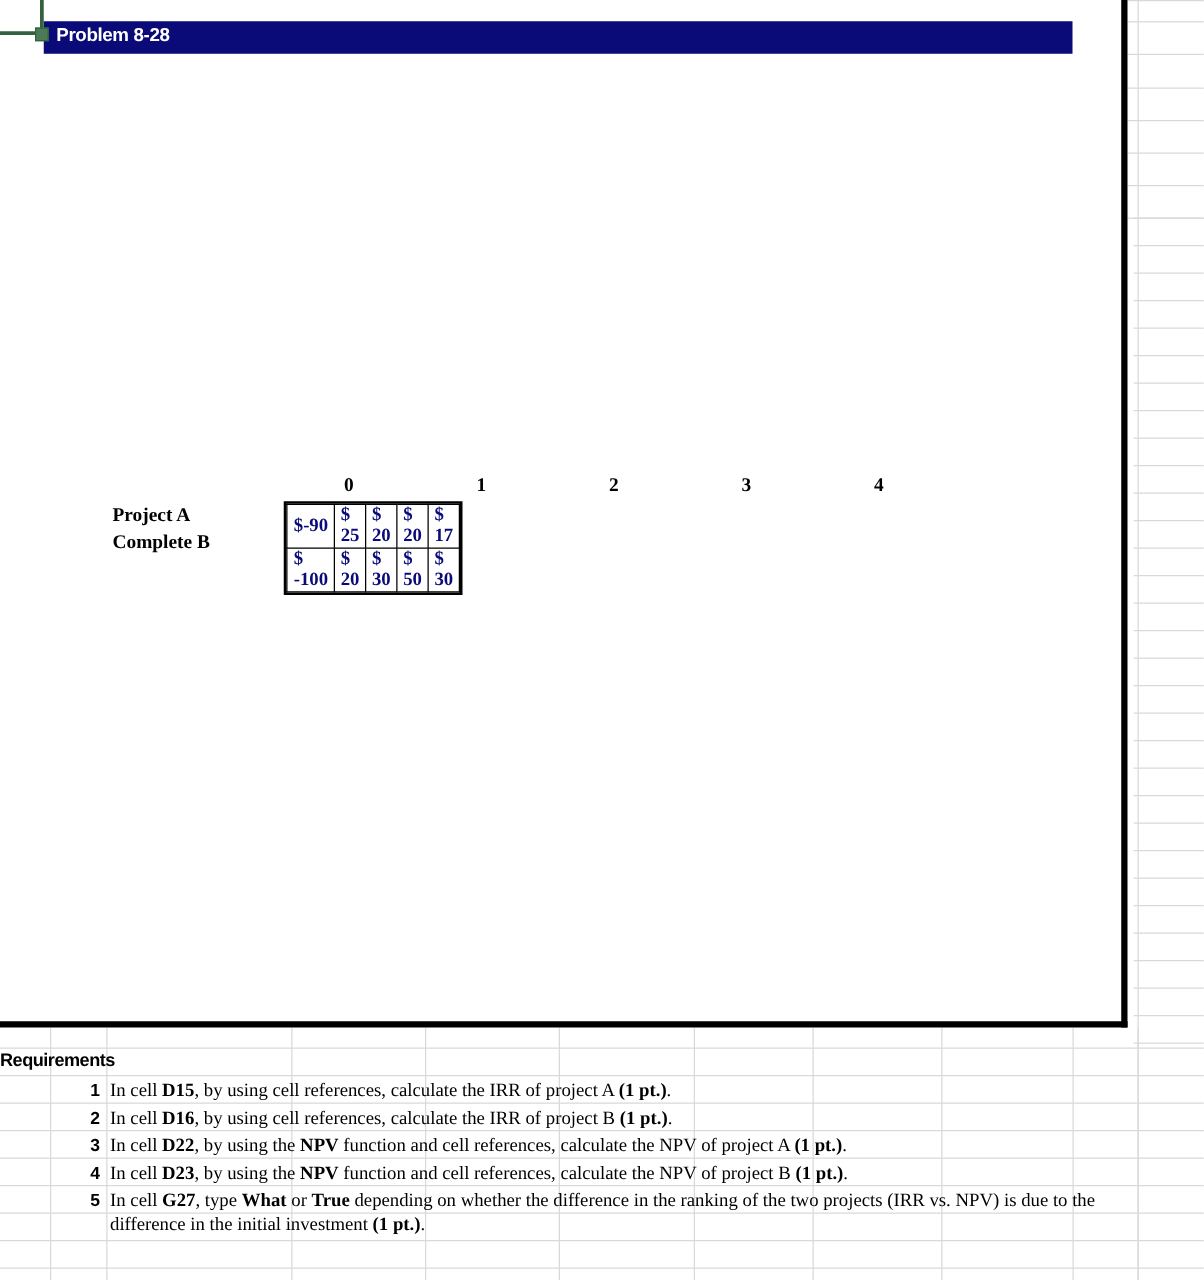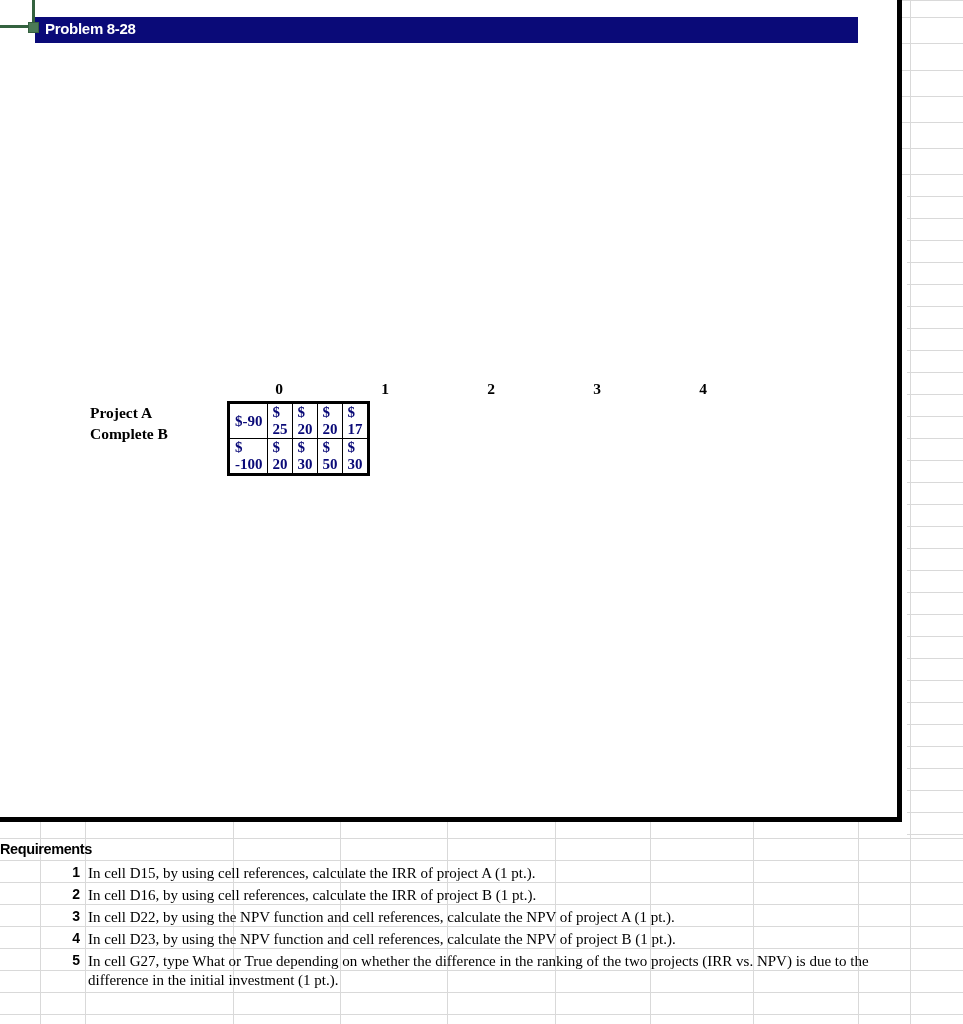--- a/index.html
+++ b/index.html
@@ -241,21 +241,21 @@
     font-size: 14px;
   }
   .req-text {
     position: absolute;
     left: 88px;
     width: 800px;
     font-size: 15px;
     line-height: 19px;
     font-family: "Liberation Serif", serif;
   }
-  .req-text b { font-weight: normal; }
+  .req-text b { font-weight: bold; }
 </style>
 </head>
 <body>
 
 <div id="sheet-grid">
     <div class="gl-h" style="left: 0px; top: 0px; width: 963px; background: rgb(217, 217, 217);"></div>
     <div class="gl-h" style="left: 0px; top: 17px; width: 963px; background: rgb(217, 217, 217);"></div>
     <div class="gl-h" style="left: 0px; top: 43px; width: 963px; background: rgb(217, 217, 217);"></div>
     <div class="gl-h" style="left: 0px; top: 70px; width: 963px; background: rgb(217, 217, 217);"></div>
     <div class="gl-h" style="left: 0px; top: 96px; width: 963px; background: rgb(217, 217, 217);"></div>

